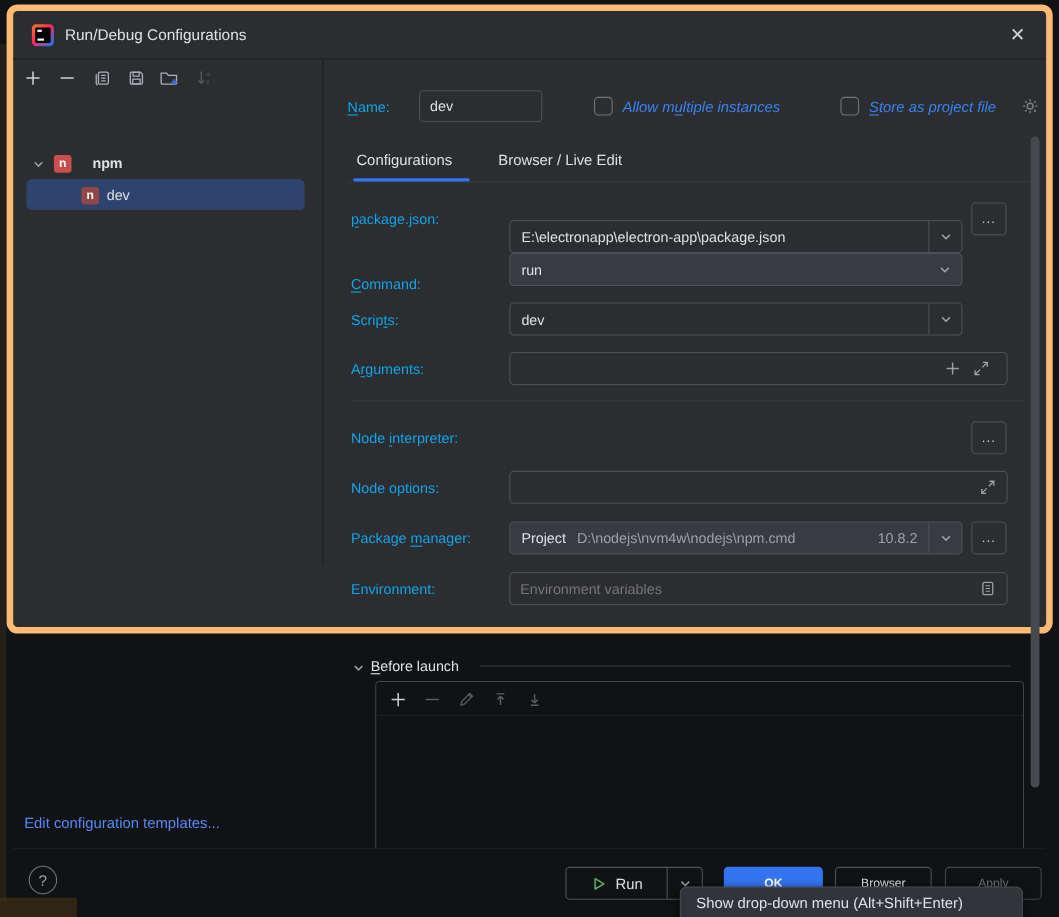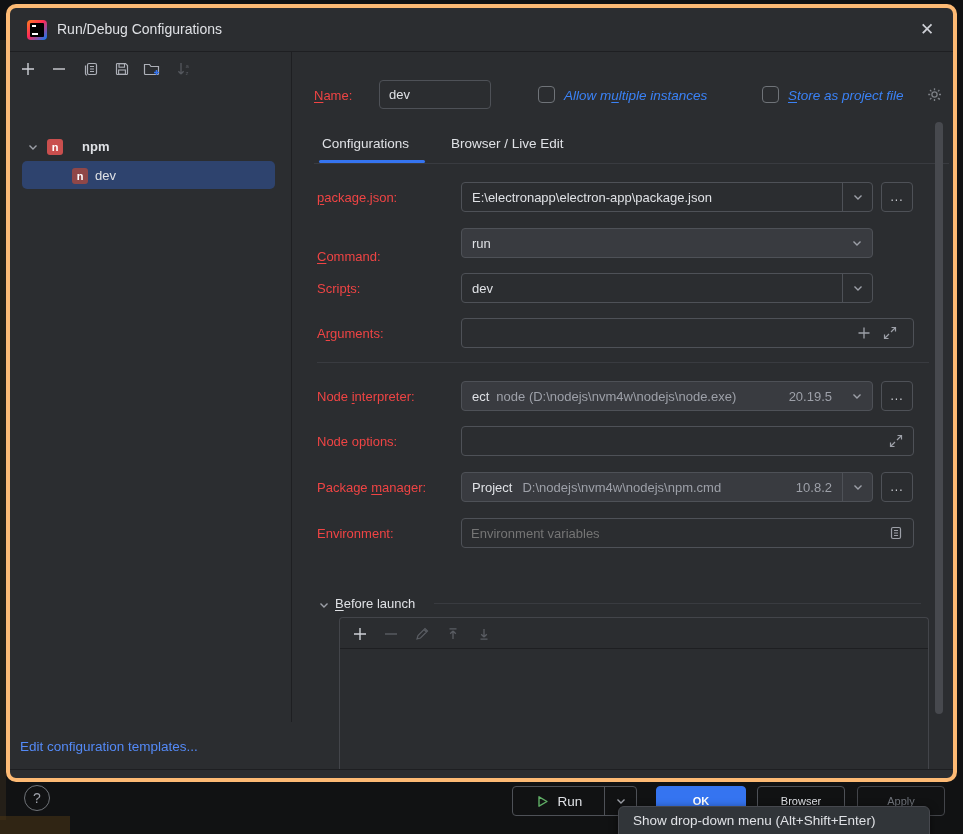--- a/index.html
+++ b/index.html
@@ -2,21 +2,21 @@
 <html><head>
 <meta charset="utf-8">
 <style>
   * { margin:0; padding:0; box-sizing:border-box; }
   html,body { background:#0c0d0e; }
   body { font-family:"Liberation Sans", sans-serif; }
   .screen { position:relative; width:963px; height:834px; overflow:hidden; background:#111213; }
   .hint-left { position:absolute; left:0; top:40px; width:6px; height:780px; background:#241f18; }
   .hint-corner { position:absolute; left:0; top:816px; width:70px; height:18px; background:#4a3415; opacity:.55; }
 
-  .dialog { position:absolute; left:6px; top:4px; width:951px; height:778px; background:#2b2d30; border:4px solid #fdba74; border-radius:10px; }
+  .dialog { position:absolute; left:6px; top:4px; width:951px; height:572px; background:#2b2d30; border:6px solid #fdba74; border-radius:10px; }
 
   
   .titlebar { position:absolute; left:0; top:0; right:0; height:44px; border-bottom:1px solid #1e1f22; }
   .app-logo { position:absolute; left:17px; top:12px; width:20px; height:20px; border-radius:4px;
     background:linear-gradient(135deg,#fc801d 0%,#fe2857 45%,#007eff 100%); }
   .app-logo .inner { position:absolute; left:3px; top:3px; right:3px; bottom:3px; background:#000; border-radius:1px; }
   .app-logo .m1 { position:absolute; left:5px; top:5px; width:4px; height:2px; background:#fff; }
   .app-logo .m2 { position:absolute; left:5px; bottom:5px; width:6px; height:2px; background:#fff; }
   .win-title { position:absolute; left:47px; top:13px; font-size:14px; color:#dfe1e5; }
   .close-btn { position:absolute; right:14px; top:10px; width:24px; height:24px; color:#ced0d6; font-size:17px; line-height:24px; text-align:center; cursor:pointer; }
@@ -25,21 +25,21 @@
   .left-panel { position:absolute; left:0; top:44px; width:282px; bottom:56px; border-right:1px solid #1e1f22; }
   .lp-toolbar { position:absolute; left:0; top:0; right:0; height:34px; }
   .tb-icon { position:absolute; top:7px; width:20px; height:20px; display:flex; align-items:center; justify-content:center; cursor:pointer; }
   .tree-row { position:absolute; left:0; right:0; height:27px; display:flex; align-items:center; font-size:13px; color:#dfe1e5; cursor:pointer; }
   .sel-bar { position:absolute; left:12px; top:109px; width:253px; height:28px; background:#2e436e; border-radius:5px; }
   .npm-badge { width:16px; height:16px; border-radius:3px; background:#c94f4e; color:#fff; font-weight:bold; font-size:11px; line-height:16px; text-align:center; flex:0 0 16px; }
   .npm-badge.dim { background:#8f4748; }
   .edit-templates { position:absolute; left:10px; top:687px; font-size:13.5px; color:#548af7; cursor:pointer; }
 
   
-  .rp-label { position:absolute; font-size:13px; color:#ef4444; }
+  .rp-label { position:absolute; font-size:13px; color:#0ea5e9; }
   .mn { text-decoration:underline; text-underline-offset:2px; }
   .text-input { position:absolute; background:transparent; border:1px solid #4e5157; border-radius:4px; color:#dfe1e5; font-size:13px; font-family:"Liberation Sans",sans-serif; padding:0 9px; outline:none; }
   .checkbox { position:absolute; width:17px; height:17px; border:1.5px solid #6f7378; border-radius:4px; background:transparent; cursor:pointer; }
   .cb-label { position:absolute; font-size:13.5px; color:#3b82f6; cursor:default;font-style:italic; }
 
   .tab { position:absolute; font-size:13.5px; color:#dfe1e5; cursor:pointer; }
   .tab-underline { position:absolute; left:309px; top:152px; width:106px; height:3px; background:#3574f0; border-radius:2px; }
   .tab-divider { position:absolute; left:304px; right:4px; top:155px; height:1px; background:#393b40; }
 
   .combo { position:absolute; height:30px; border:1px solid #4e5157; border-radius:4px; display:flex; align-items:center; cursor:pointer; overflow:hidden; }
@@ -176,21 +176,21 @@
     </div>
 
     <div class="tab" style="left:312px; top:128px">Configurations</div>
     <div class="tab" style="left:441px; top:128px">Browser / Live Edit</div>
     <div class="tab-divider"></div>
     <div class="tab-underline"></div>
 
     <div class="rp-label" style="left:307px; top:182px">
       <span></span><span class="mn">p</span><span>ackage.json:</span>
     </div>
-    <div class="combo" style="left:451px; top:174px; width:412px">
+    <div class="combo" style="left:451px; top:190px; width:412px">
       <span class="val">E:\electronapp\electron-app\package.json</span>
       <span class="chev-box divided">
         <svg width="14" height="14" viewBox="0 0 14 14">
             <path d="M3.5 5.5 7 9l3.5-3.5" fill="none" stroke="#9da0a8" stroke-width="1.4"></path>
           </svg>
       </span>
     </div>
     <div class="browse-btn" style="left:871px; top:174px">...</div>
 
     <div class="rp-label" style="left:307px; top:241px">
@@ -231,32 +231,20 @@
         <svg width="16" height="16" viewBox="0 0 16 16">
             <path d="M9.5 2.5h4v4M13.5 2.5 9 7M6.5 13.5h-4v-4M2.5 13.5 7 9" fill="none" stroke="#9da0a8" stroke-width="1.2"></path>
           </svg>
       </span>
     </div>
 
     <div class="sep-line" style="left:307px; top:354px; width:612px"></div>
 
     <div class="rp-label" style="left:307px; top:381px">
       <span>Node </span><span class="mn">i</span><span>nterpreter:</span>
-    </div>
-    <div class="combo filled" style="left:451px; top:373px; width:412px">
-      <span class="val" style="display:flex; gap:7px; align-items:center">
-        <span>ect</span>
-        <span class="gray-txt" style="overflow:hidden; white-space:nowrap">node (D:\nodejs\nvm4w\nodejs\node.exe)</span>
-        <span class="gray-txt" style="margin-left:auto">20.19.5</span>
-      </span>
-      <span class="chev-box">
-        <svg width="14" height="14" viewBox="0 0 14 14">
-            <path d="M3.5 5.5 7 9l3.5-3.5" fill="none" stroke="#9da0a8" stroke-width="1.4"></path>
-          </svg>
-      </span>
     </div>
     <div class="browse-btn" style="left:871px; top:373px">...</div>
 
     <div class="rp-label" style="left:307px; top:426px">Node options:</div>
     <input class="text-input" style="left: 451px; top: 418px; width: 453px; height: 30px; padding-right: 34px;" value="">
     <div class="field-icons" style="left:878px; top:425px">
       <span>
         <svg width="16" height="16" viewBox="0 0 16 16">
             <path d="M9.5 2.5h4v4M13.5 2.5 9 7M6.5 13.5h-4v-4M2.5 13.5 7 9" fill="none" stroke="#9da0a8" stroke-width="1.2"></path>
           </svg>

